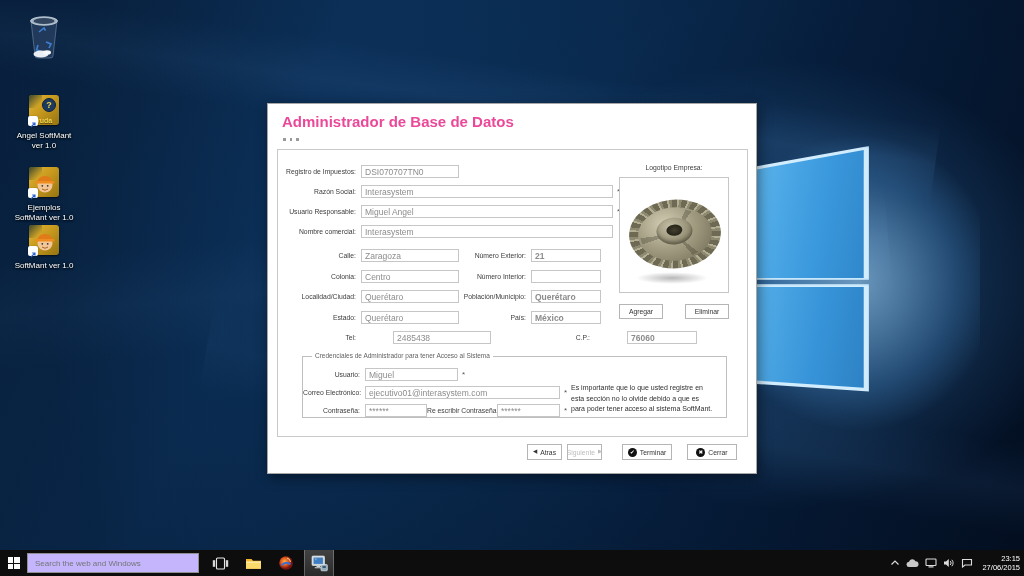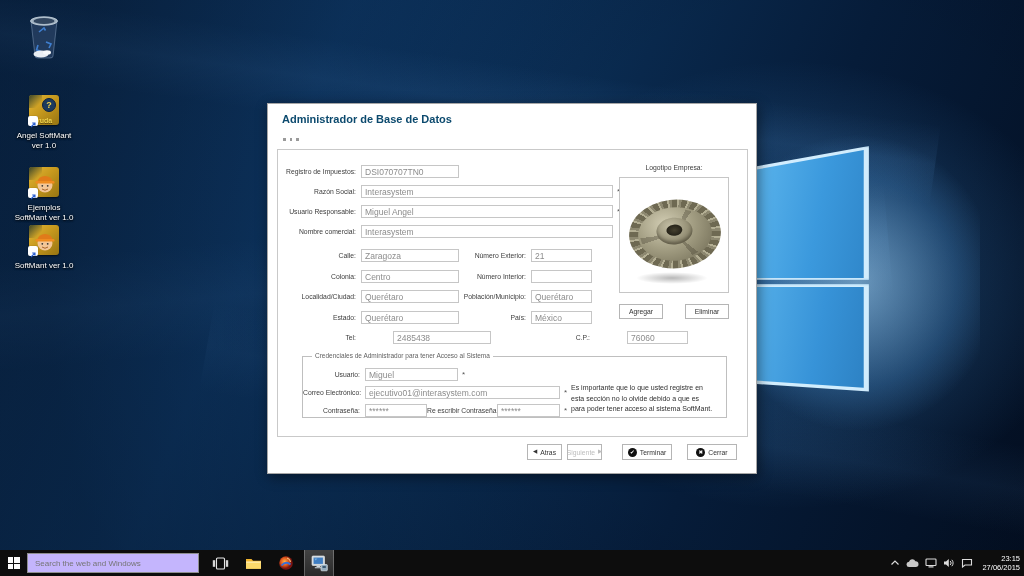--- a/index.html
+++ b/index.html
@@ -50,31 +50,31 @@
     background:linear-gradient(135deg, rgba(25,45,35,0.85), transparent 75%); }
   .q-circle { position:absolute; right:3px; top:3px; width:14px; height:14px; border-radius:50%;
     background:#1b3a5e; border:1px solid #0d2240; color:#f5d44a; font-size:9px; font-weight:bold;
     display:flex; align-items:center; justify-content:center; }
   .yuda-txt { position:absolute; left:0; right:0; bottom:1px; font-size:7px; font-weight:bold; color:#f7d94f;
     text-shadow:0 1px 1px rgba(0,0,0,0.6); }
 
   
   .dialog { position:absolute; left:267px; top:103px; width:490px; height:371px; background:#fff;
     border:1px solid #a6a6a6; box-shadow:2px 3px 12px rgba(0,0,0,0.45); }
-  .dlg-title { position:absolute; left:14px; top:9px; font-size:11px; font-weight:600; color:#0c4a6e; }
+  .dlg-title { position:absolute; left:14px; top:9px; font-size:15px; font-weight:600; color:#ec4899; }
   .step-dots { position:absolute; left:15px; top:34px; display:flex; gap:4px; }
   .step-dots i { width:2.5px; height:2.5px; background:#9a9a9a; display:block; }
   .panel { position:absolute; left:9px; top:45px; width:471px; height:288px; border:1px solid #c9c9c9; background:#fff; }
 
   .frow { position:absolute; display:flex; align-items:center; height:13px; left:0; }
   .flabel { width:81px; text-align:right; padding-right:3px; font-size:6.8px; color:#3c3c3c; white-space:nowrap; }
   .flabel2 { width:70px; text-align:right; padding-right:3px; font-size:6.8px; color:#3c3c3c; white-space:nowrap; }
   .finput { height:13px; border:1px solid #c6c6c6; background:#fff; font-family:inherit;
     font-size:8.5px; color:#8c8c8c; padding:0 3px; outline:none; }
-  .w-short { width:98px; } .w-wide { width:252px; } .w-mid { width:98px; } .w-small { width:61px; }
+  .w-short { width:98px; } .w-wide { width:252px; } .w-mid { width:98px; } .w-small { width:70px;font-weight:bold; }
   .req { font-size:8px; color:#555; margin-left:4px; }
   .gap2 { margin-left:2px; }
 
   .logo-label { position:absolute; left:341px; top:14px; width:110px; text-align:center;
     font-size:6.8px; color:#3c3c3c; }
   .logo-box { position:absolute; left:341px; top:27px; width:110px; height:116px; border:1px solid #c6c6c6; background:#fff; overflow:hidden; }
 
   .gear-wrap { position:absolute; left:9px; top:16px; width:92px; height:80px;
     transform:scaleY(0.86) rotate(-8deg); }
   .gear-teeth { position:absolute; inset:0; border-radius:50%;

